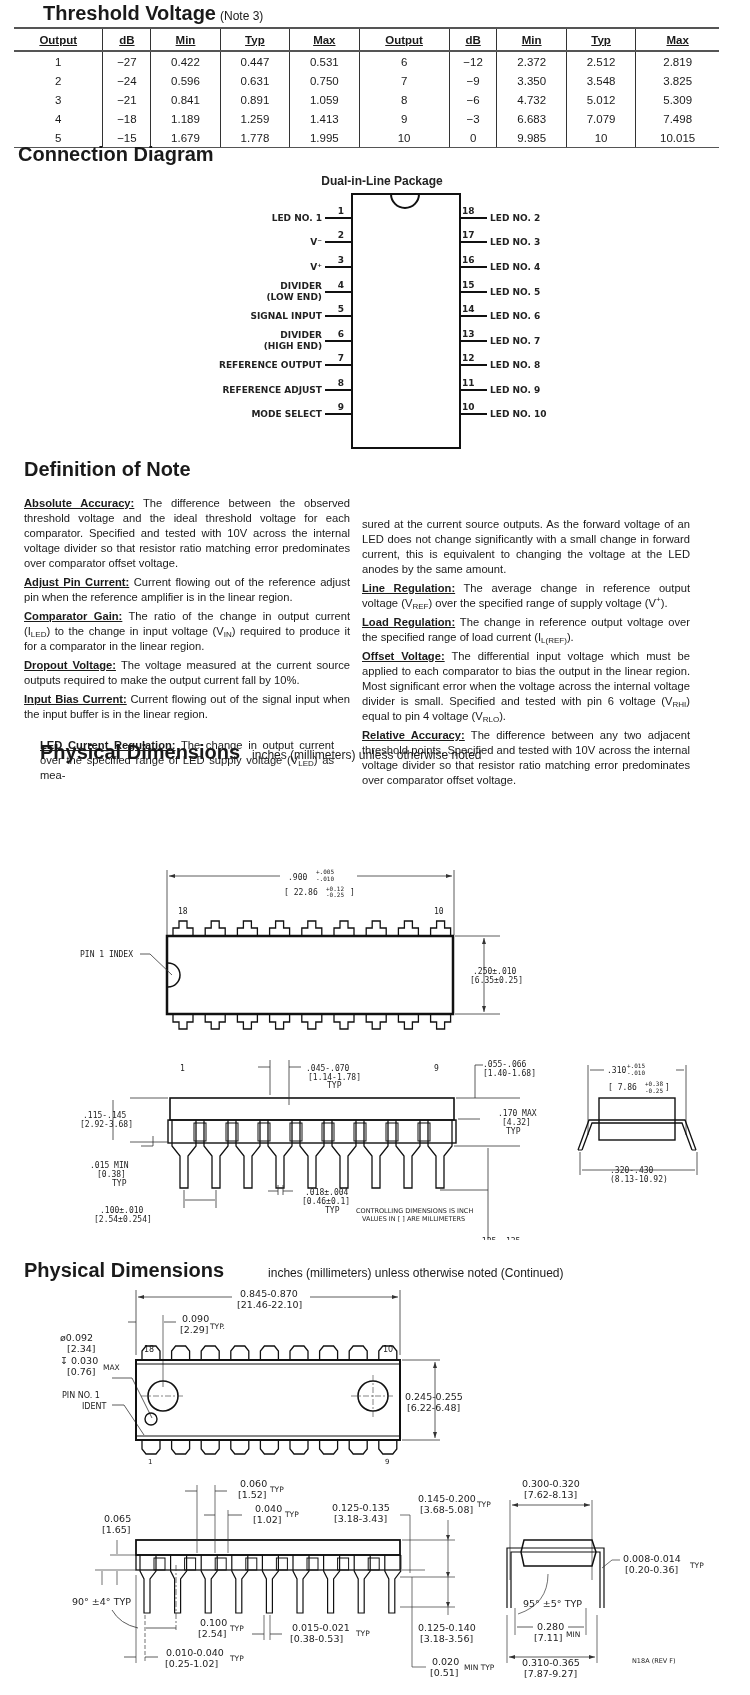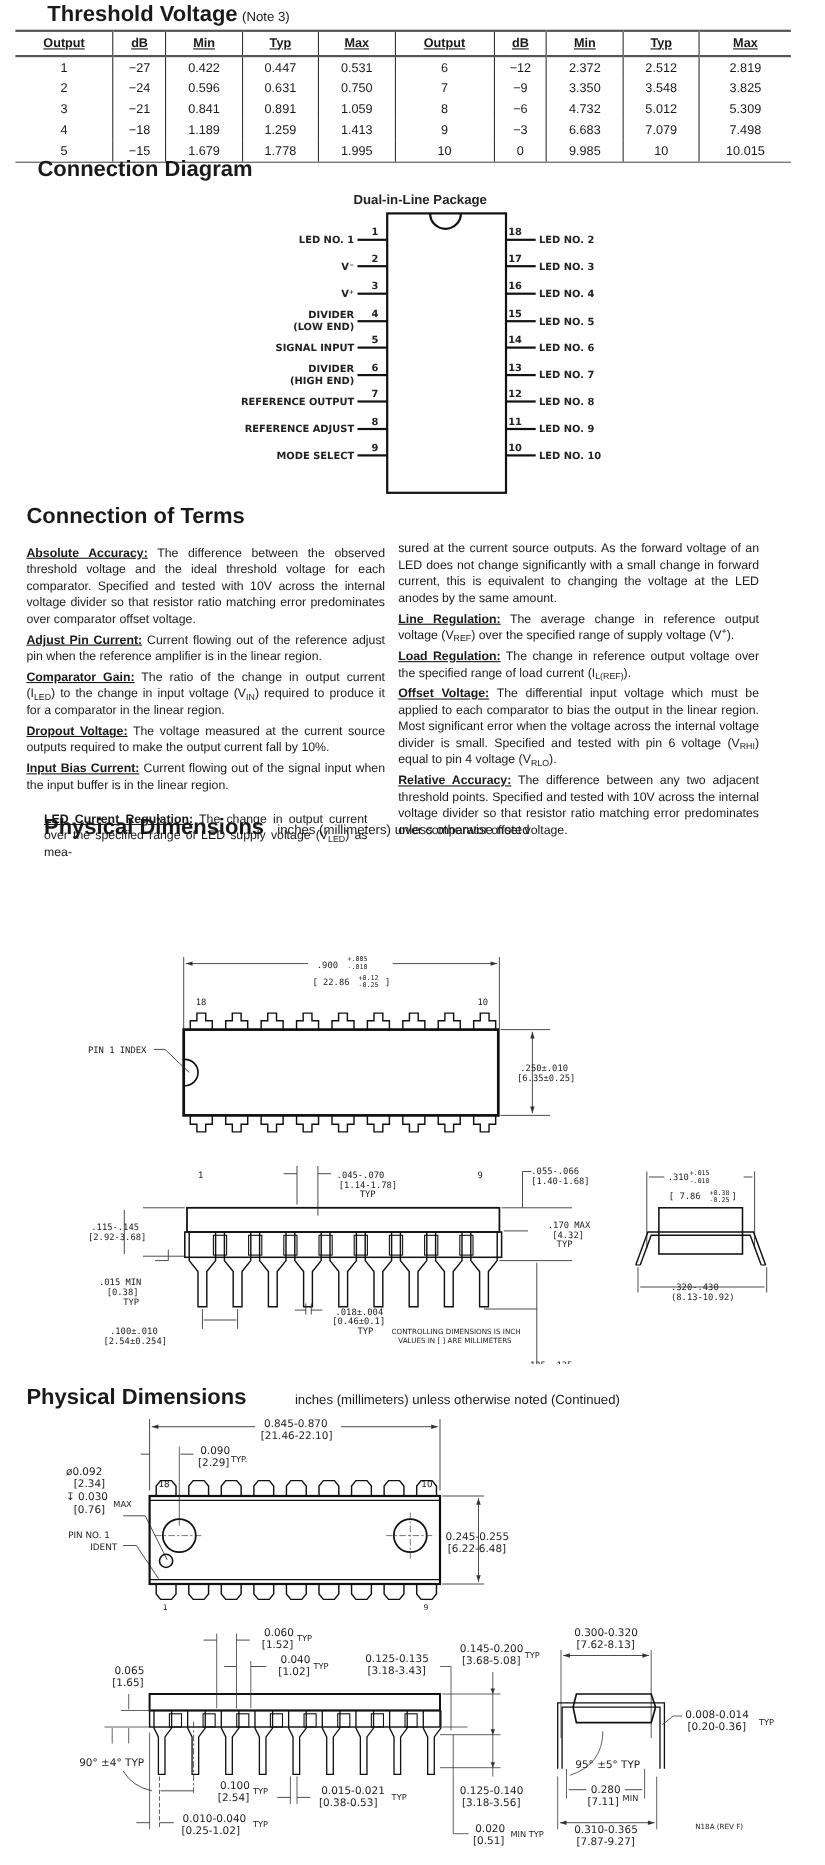--- a/index.html
+++ b/index.html
@@ -100,21 +100,21 @@
         <td>1.995</td>
         <td>10</td>
         <td>0</td>
         <td>9.985</td>
         <td>10</td>
         <td>10.015</td>
       </tr>
     </tbody>
 </table>
 
-<h2 class="abs sec-title" style="left:34px;top:143px;">Connection Diagram</h2>
+<h2 class="abs sec-title" style="left:18px;top:143px;">Connection Diagram</h2>
 
 <svg class="abs" style="left:0;top:170px;" width="750" height="300" id="conn-svg">
   <text x="382" y="15" text-anchor="middle" style="font-family:'Liberation Sans',sans-serif;font-size:12px;font-weight:bold;fill:#222;">Dual-in-Line Package</text>
   <rect x="352" y="24" width="108" height="254" fill="none" stroke="#111" stroke-width="2"></rect>
   <path d="M391,24 a14,14 0 0,0 28,0" fill="none" stroke="#111" stroke-width="2"></path>
   <g id="conn-pins">
       <line x1="325" y1="48" x2="352" y2="48" stroke="#111" stroke-width="2"></line>
       <text x="344" y="44" class="pinlbl" text-anchor="end">1</text>
       <text x="322" y="51" class="pinlbl" text-anchor="end">LED NO. 1</text>
       <line x1="325" y1="72" x2="352" y2="72" stroke="#111" stroke-width="2"></line>
@@ -166,32 +166,32 @@
       <text x="490" y="198" class="pinlbl">LED NO. 8</text>
       <line x1="460" y1="220" x2="487" y2="220" stroke="#111" stroke-width="2"></line>
       <text x="462" y="216" class="pinlbl">11</text>
       <text x="490" y="223" class="pinlbl">LED NO. 9</text>
       <line x1="460" y1="244" x2="487" y2="244" stroke="#111" stroke-width="2"></line>
       <text x="462" y="240" class="pinlbl">10</text>
       <text x="490" y="247" class="pinlbl">LED NO. 10</text>
     </g>
 </svg>
 
-<h2 class="abs sec-title" style="left:24px;top:458px;">Connection of Terms</h2>
+<h2 class="abs sec-title" style="left:24px;top:458px;">Definition of Note</h2>
 
 <div class="defs" style="left:24px;width:326px;">
   <p><b>Absolute Accuracy:</b> <span>The difference between the observed threshold voltage and the ideal threshold voltage for each comparator. Specified and tested with 10V across the internal voltage divider so that resistor ratio matching error predominates over comparator offset voltage.</span></p>
   <p><b>Adjust Pin Current:</b> <span>Current flowing out of the reference adjust pin when the reference amplifier is in the linear region.</span></p>
   <p><b>Comparator Gain:</b> <span>The ratio of the change in output current (I</span><sub>LED</sub><span>) to the change in input voltage (V</span><sub>IN</sub><span>) required to produce it for a comparator in the linear region.</span></p>
   <p><b>Dropout Voltage:</b> <span>The voltage measured at the current source outputs required to make the output current fall by 10%.</span></p>
   <p><b>Input Bias Current:</b> <span>Current flowing out of the signal input when the input buffer is in the linear region.</span></p>
   <p style="margin:16px;"><b>LED Current Regulation:</b> <span>The change in output current over the specified range of LED supply voltage (V</span><sub>LED</sub><span id="ledreg-split">) as mea-</span></p>
 </div>
 
-<div class="defs" style="left:362px;top:492px;width:328px;">
+<div class="defs" style="left:362px;top:517px;width:328px;">
   <p id="ledreg-cont">sured at the current source outputs. As the forward voltage of an LED does not change significantly with a small change in forward current, this is equivalent to changing the voltage at the LED anodes by the same amount.</p>
   <p><b>Line Regulation:</b> <span>The average change in reference output voltage (V</span><sub>REF</sub><span>) over the specified range of supply voltage (V</span><sup>+</sup><span>).</span></p>
   <p><b>Load Regulation:</b> <span>The change in reference output voltage over the specified range of load current (I</span><sub>L(REF)</sub><span>).</span></p>
   <p><b>Offset Voltage:</b> <span>The differential input voltage which must be applied to each comparator to bias the output in the linear region. Most significant error when the voltage across the internal voltage divider is small. Specified and tested with pin 6 voltage (V</span><sub>RHI</sub><span>) equal to pin 4 voltage (V</span><sub>RLO</sub><span>).</span></p>
   <p><b>Relative Accuracy:</b> <span>The difference between any two adjacent threshold points. Specified and tested with 10V across the internal voltage divider so that resistor ratio matching error predominates over comparator offset voltage.</span></p>
 </div>
 
 <h2 class="abs sec-title" style="left:40px;top:741px;"><span>Physical Dimensions</span><span class="sec-note" style="margin-left:12px;">inches (millimeters) unless otherwise noted</span></h2>
 
 <svg class="abs" style="left:0;top:830px;" width="750" height="410" id="pd1">

